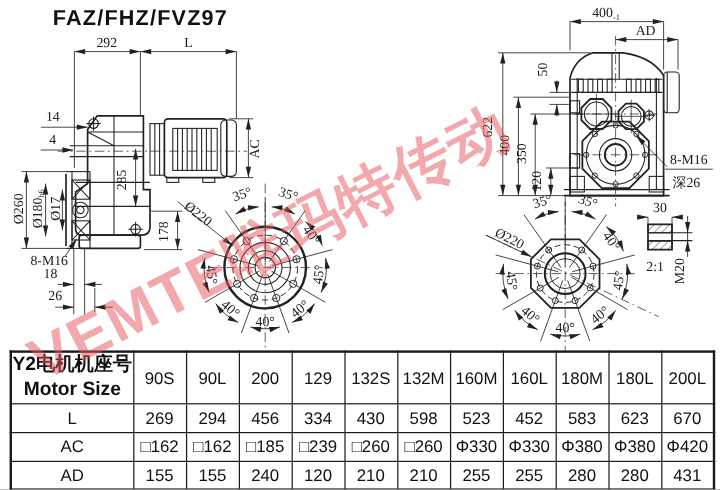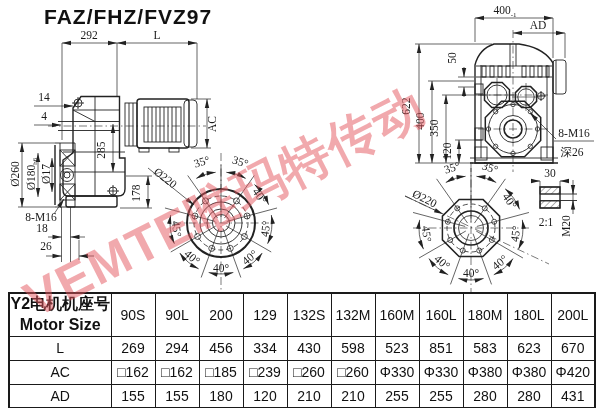--- a/index.html
+++ b/index.html
@@ -1,18 +1,18 @@
 <!DOCTYPE html>
 <html><head>
 <meta charset="utf-8">
 <style>
   html,body{margin:0;padding:0;background:#888;}
   .canvas{position:relative;width:600px;height:408px;background:#ffffff;overflow:hidden;
           font-family:"Liberation Sans",sans-serif;}
-  .title{position:absolute;left:44px;top:5px;font-size:21px;font-weight:bold;
+  .title{position:absolute;left:44px;top:5px;font-size:18px;font-weight:bold;
          letter-spacing:1px;color:#111;z-index:3;}
   .watermark{position:absolute;left:28px;top:270px;transform-origin:0 50%;
              transform:rotate(-27deg);font-size:50px;font-weight:bold;color:#e4565e;
              opacity:.5;letter-spacing:2px;white-space:nowrap;pointer-events:none;z-index:6;}
   #dwg{position:absolute;left:0;top:0;z-index:1;}
   #dwg text{stroke:none;fill:#1a1a1a;font-family:"Liberation Serif",serif;font-size:11.5px;}
   .o{stroke-width:1.4}
   .d{stroke-width:0.7}
   .cl{stroke-width:0.6;stroke-dasharray:8 3 1.5 3}
   .tbl{position:absolute;left:8px;top:292px;border-collapse:collapse;table-layout:fixed;
@@ -391,21 +391,21 @@
     </tr>
     <tr style="height:24px">
       <td>L</td>
       <td>269</td>
       <td>294</td>
       <td>456</td>
       <td>334</td>
       <td>430</td>
       <td>598</td>
       <td>523</td>
-      <td>851</td>
+      <td>452</td>
       <td>583</td>
       <td>623</td>
       <td>670</td>
     </tr>
     <tr style="height:24px">
       <td>AC</td>
       <td>□162</td>
       <td>□162</td>
       <td>□185</td>
       <td>□239</td>
@@ -414,21 +414,21 @@
       <td>Φ330</td>
       <td>Φ330</td>
       <td>Φ380</td>
       <td>Φ380</td>
       <td>Φ420</td>
     </tr>
     <tr style="height:24px">
       <td>AD</td>
       <td>155</td>
       <td>155</td>
-      <td>180</td>
+      <td>240</td>
       <td>120</td>
       <td>210</td>
       <td>210</td>
       <td>255</td>
       <td>255</td>
       <td>280</td>
       <td>280</td>
       <td>431</td>
     </tr>
   </tbody>

